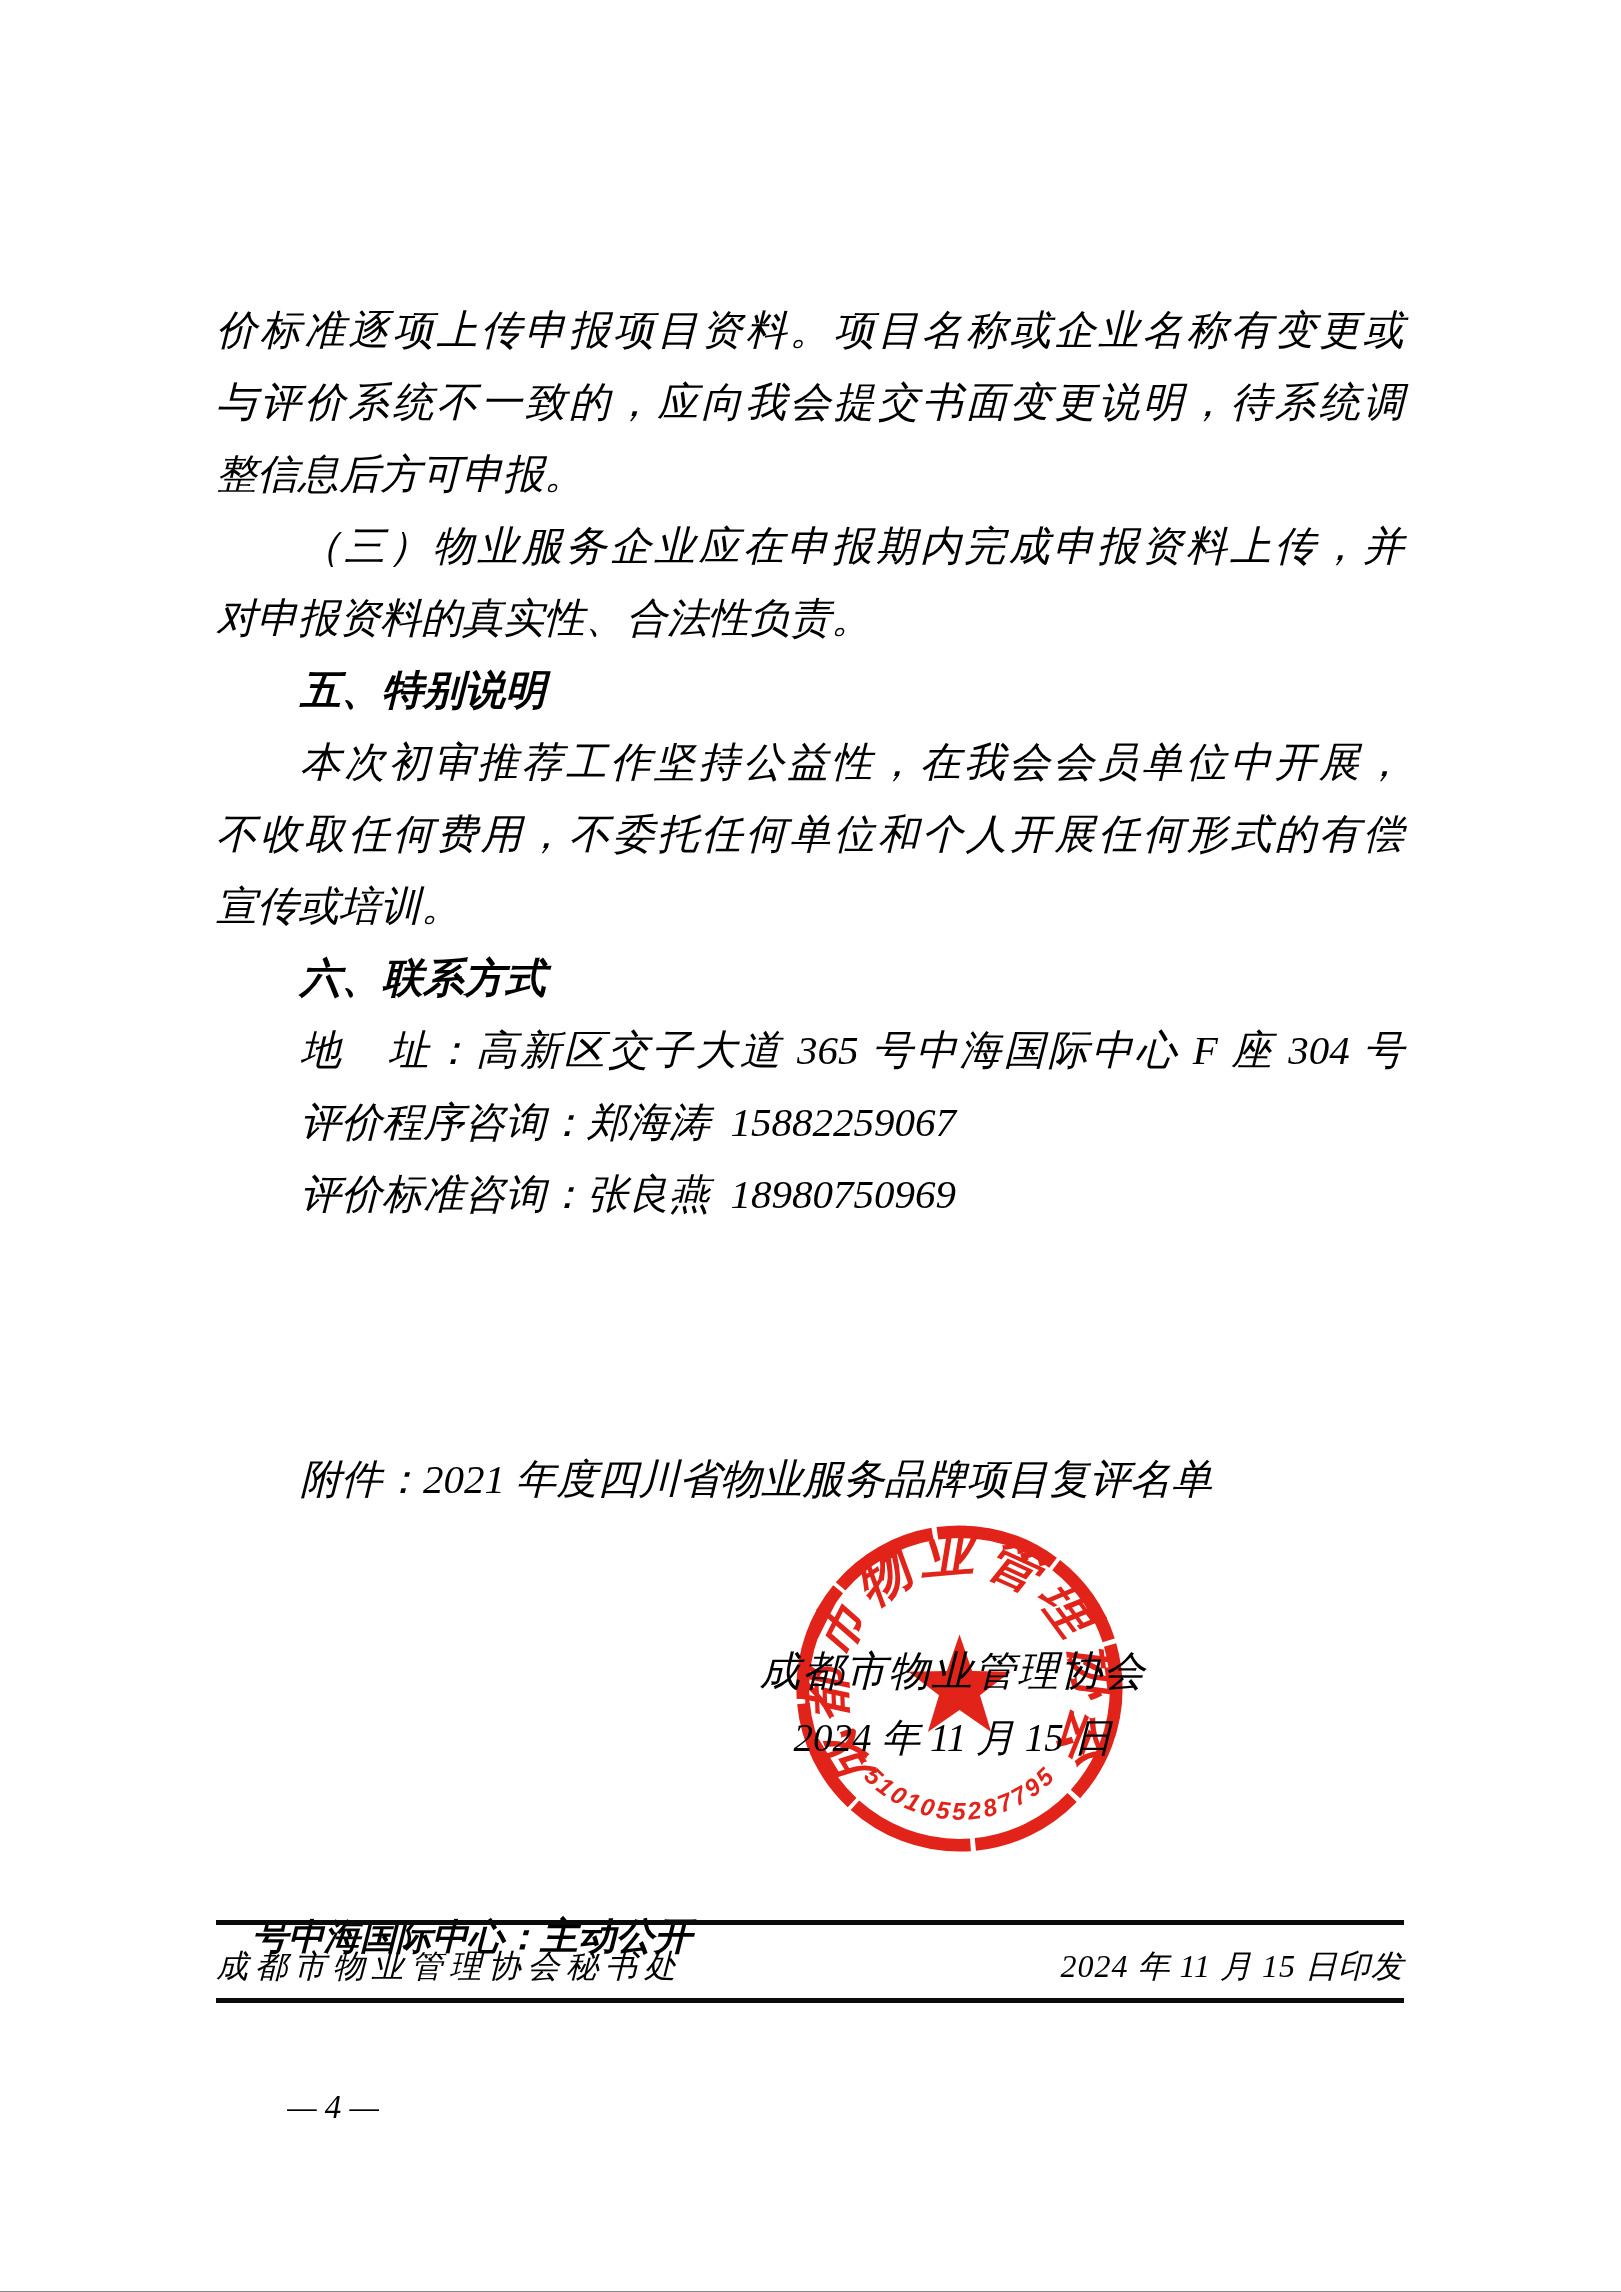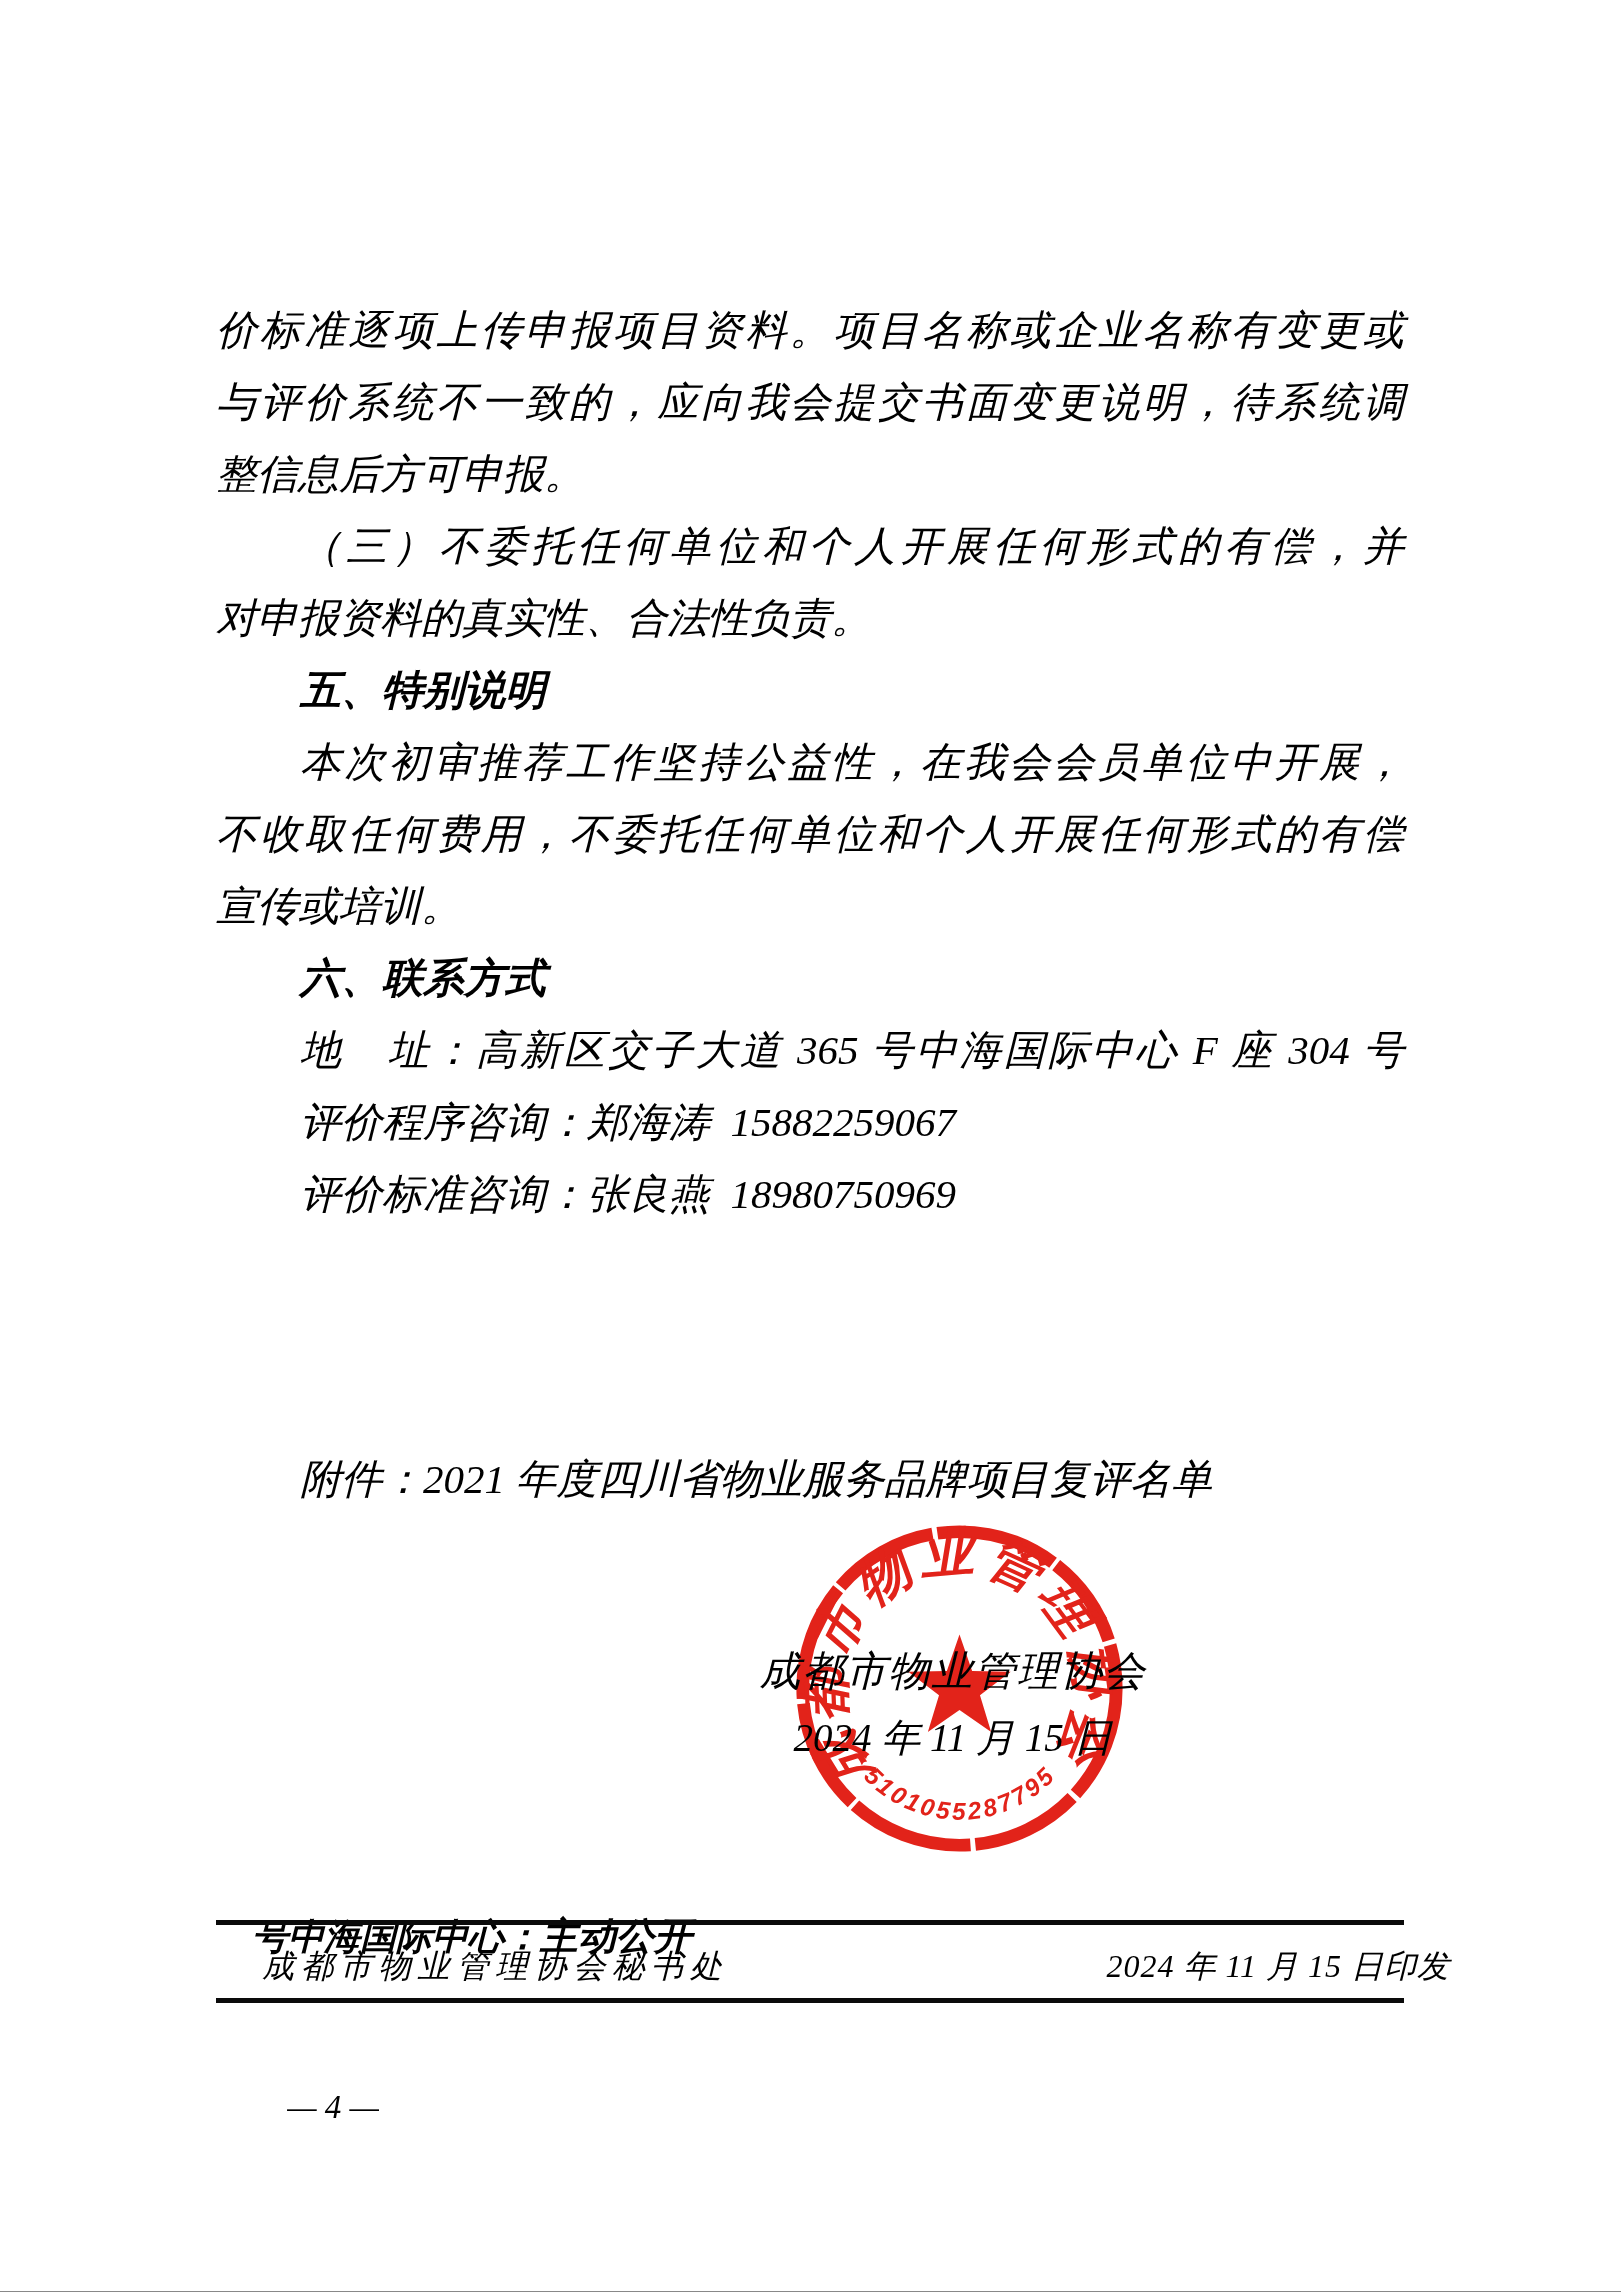--- a/index.html
+++ b/index.html
@@ -49,39 +49,39 @@
     font-size:36px;line-height:51px;font-weight:700;white-space:pre-wrap;
   }
   .info-label{font-family:"Liberation Sans","DejaVu Sans",sans-serif;}
   .info-value{font-family:"Liberation Serif","DejaVu Serif",serif;font-size:38px;}
   .rule{position:absolute;left:216px;width:1188px;height:4.9px;background:#0a0a0a;}
   .rule-top{top:1920px;}
   .rule-bottom{top:1998px;}
   .issuer-line{
     position:absolute;left:216px;top:1939px;width:1188px;
     display:flex;justify-content:space-between;align-items:center;
-    font-size:32px;line-height:55px;white-space:pre-wrap;margin-left:46px;
+    font-size:32px;line-height:55px;white-space:pre-wrap;
   }
   .issuer{letter-spacing:6.9px;}
   .print-date{letter-spacing:1px;}
   .page-number{
     position:absolute;left:240px;top:2084px;width:186px;
     text-align:center;font-size:33px;line-height:47px;white-space:pre-wrap;
   }
 </style>
 </head>
 <body>
 
 <div class="page">
 
   <div class="text-block">
     <div class="line fill">价标准逐项上传申报项目资料。项目名称或企业名称有变更或</div>
     <div class="line fill">与评价系统不一致的，应向我会提交书面变更说明，待系统调</div>
     <div class="line">整信息后方可申报。</div>
-    <div class="line fill ind">（三）不委托任何单位和个人开展任何形式的有偿，并</div>
+    <div class="line fill ind">（三）物业服务企业应在申报期内完成申报资料上传，并</div>
     <div class="line">对申报资料的真实性、合法性负责。</div>
     <div class="line heading">五、特别说明</div>
     <div class="line fill ind">本次初审推荐工作坚持公益性，在我会会员单位中开展，</div>
     <div class="line fill">不收取任何费用，不委托任何单位和个人开展任何形式的有偿</div>
     <div class="line">宣传或培训。</div>
     <div class="line heading">六、联系方式</div>
     <div class="line fill ind">地　址：高新区交子大道 365 号中海国际中心 F 座 304 号</div>
     <div class="line ind">评价程序咨询：郑海涛  15882259067</div>
     <div class="line ind">评价标准咨询：张良燕  18980750969</div>
   </div>

